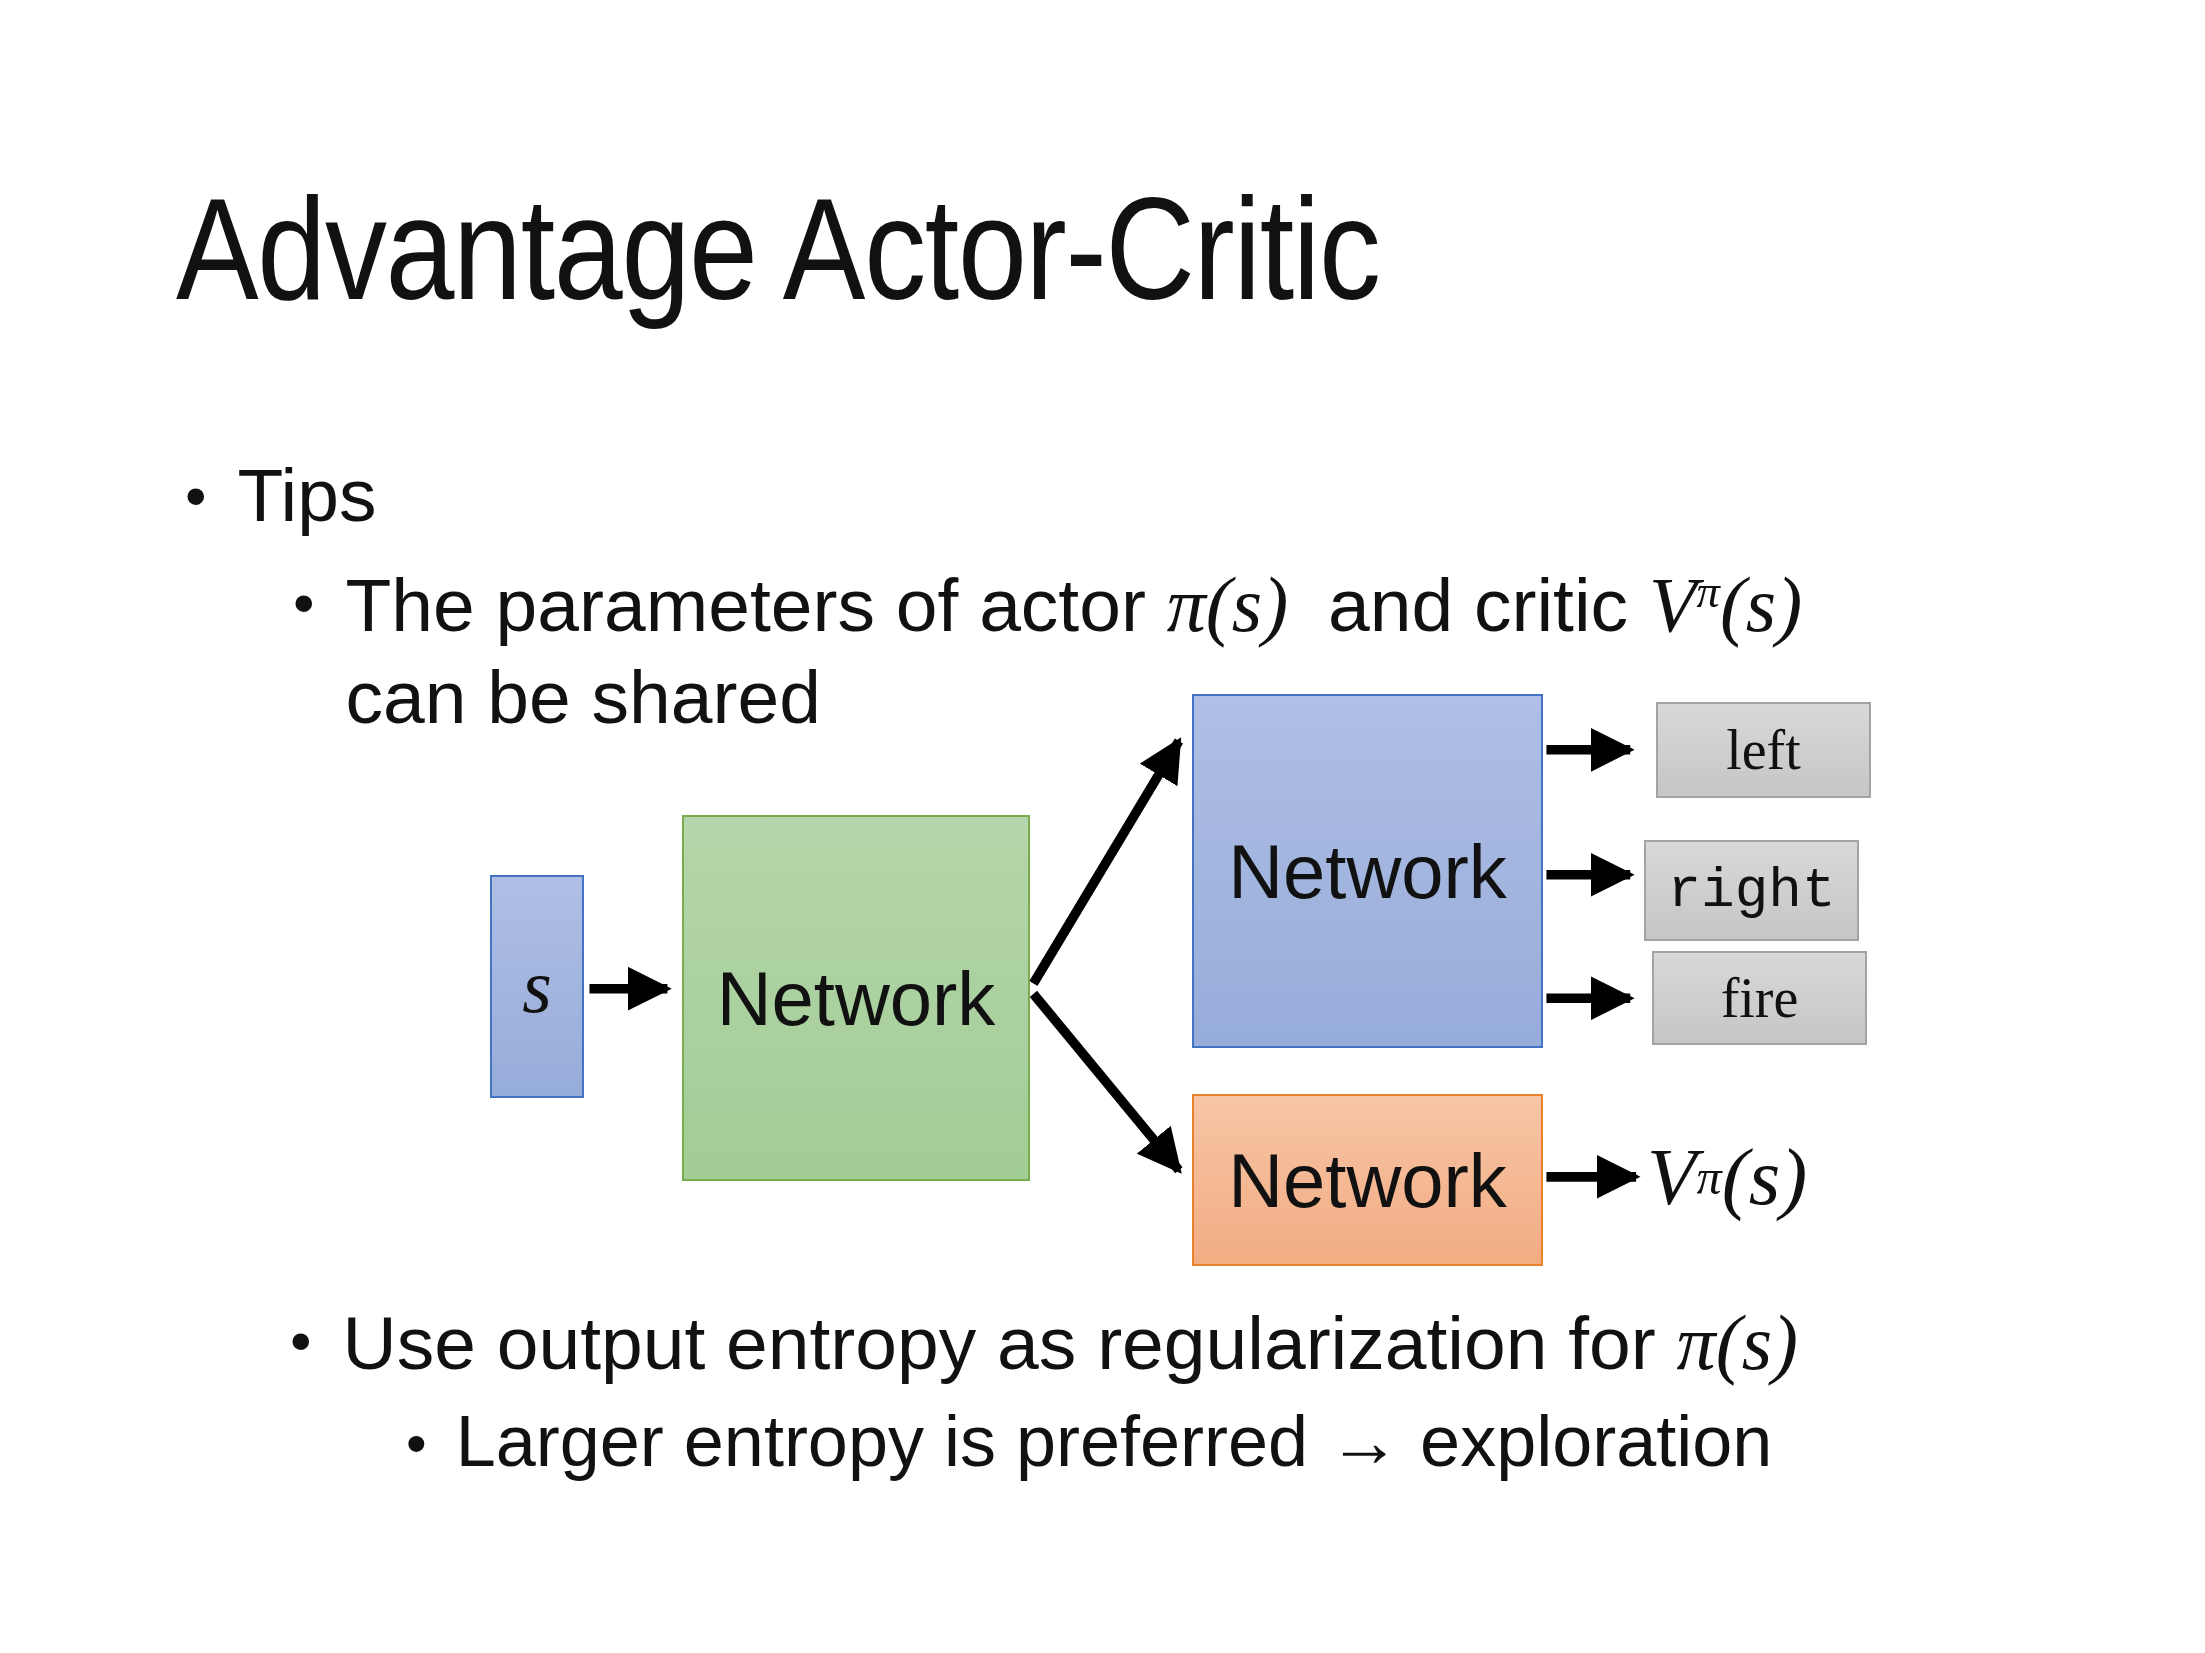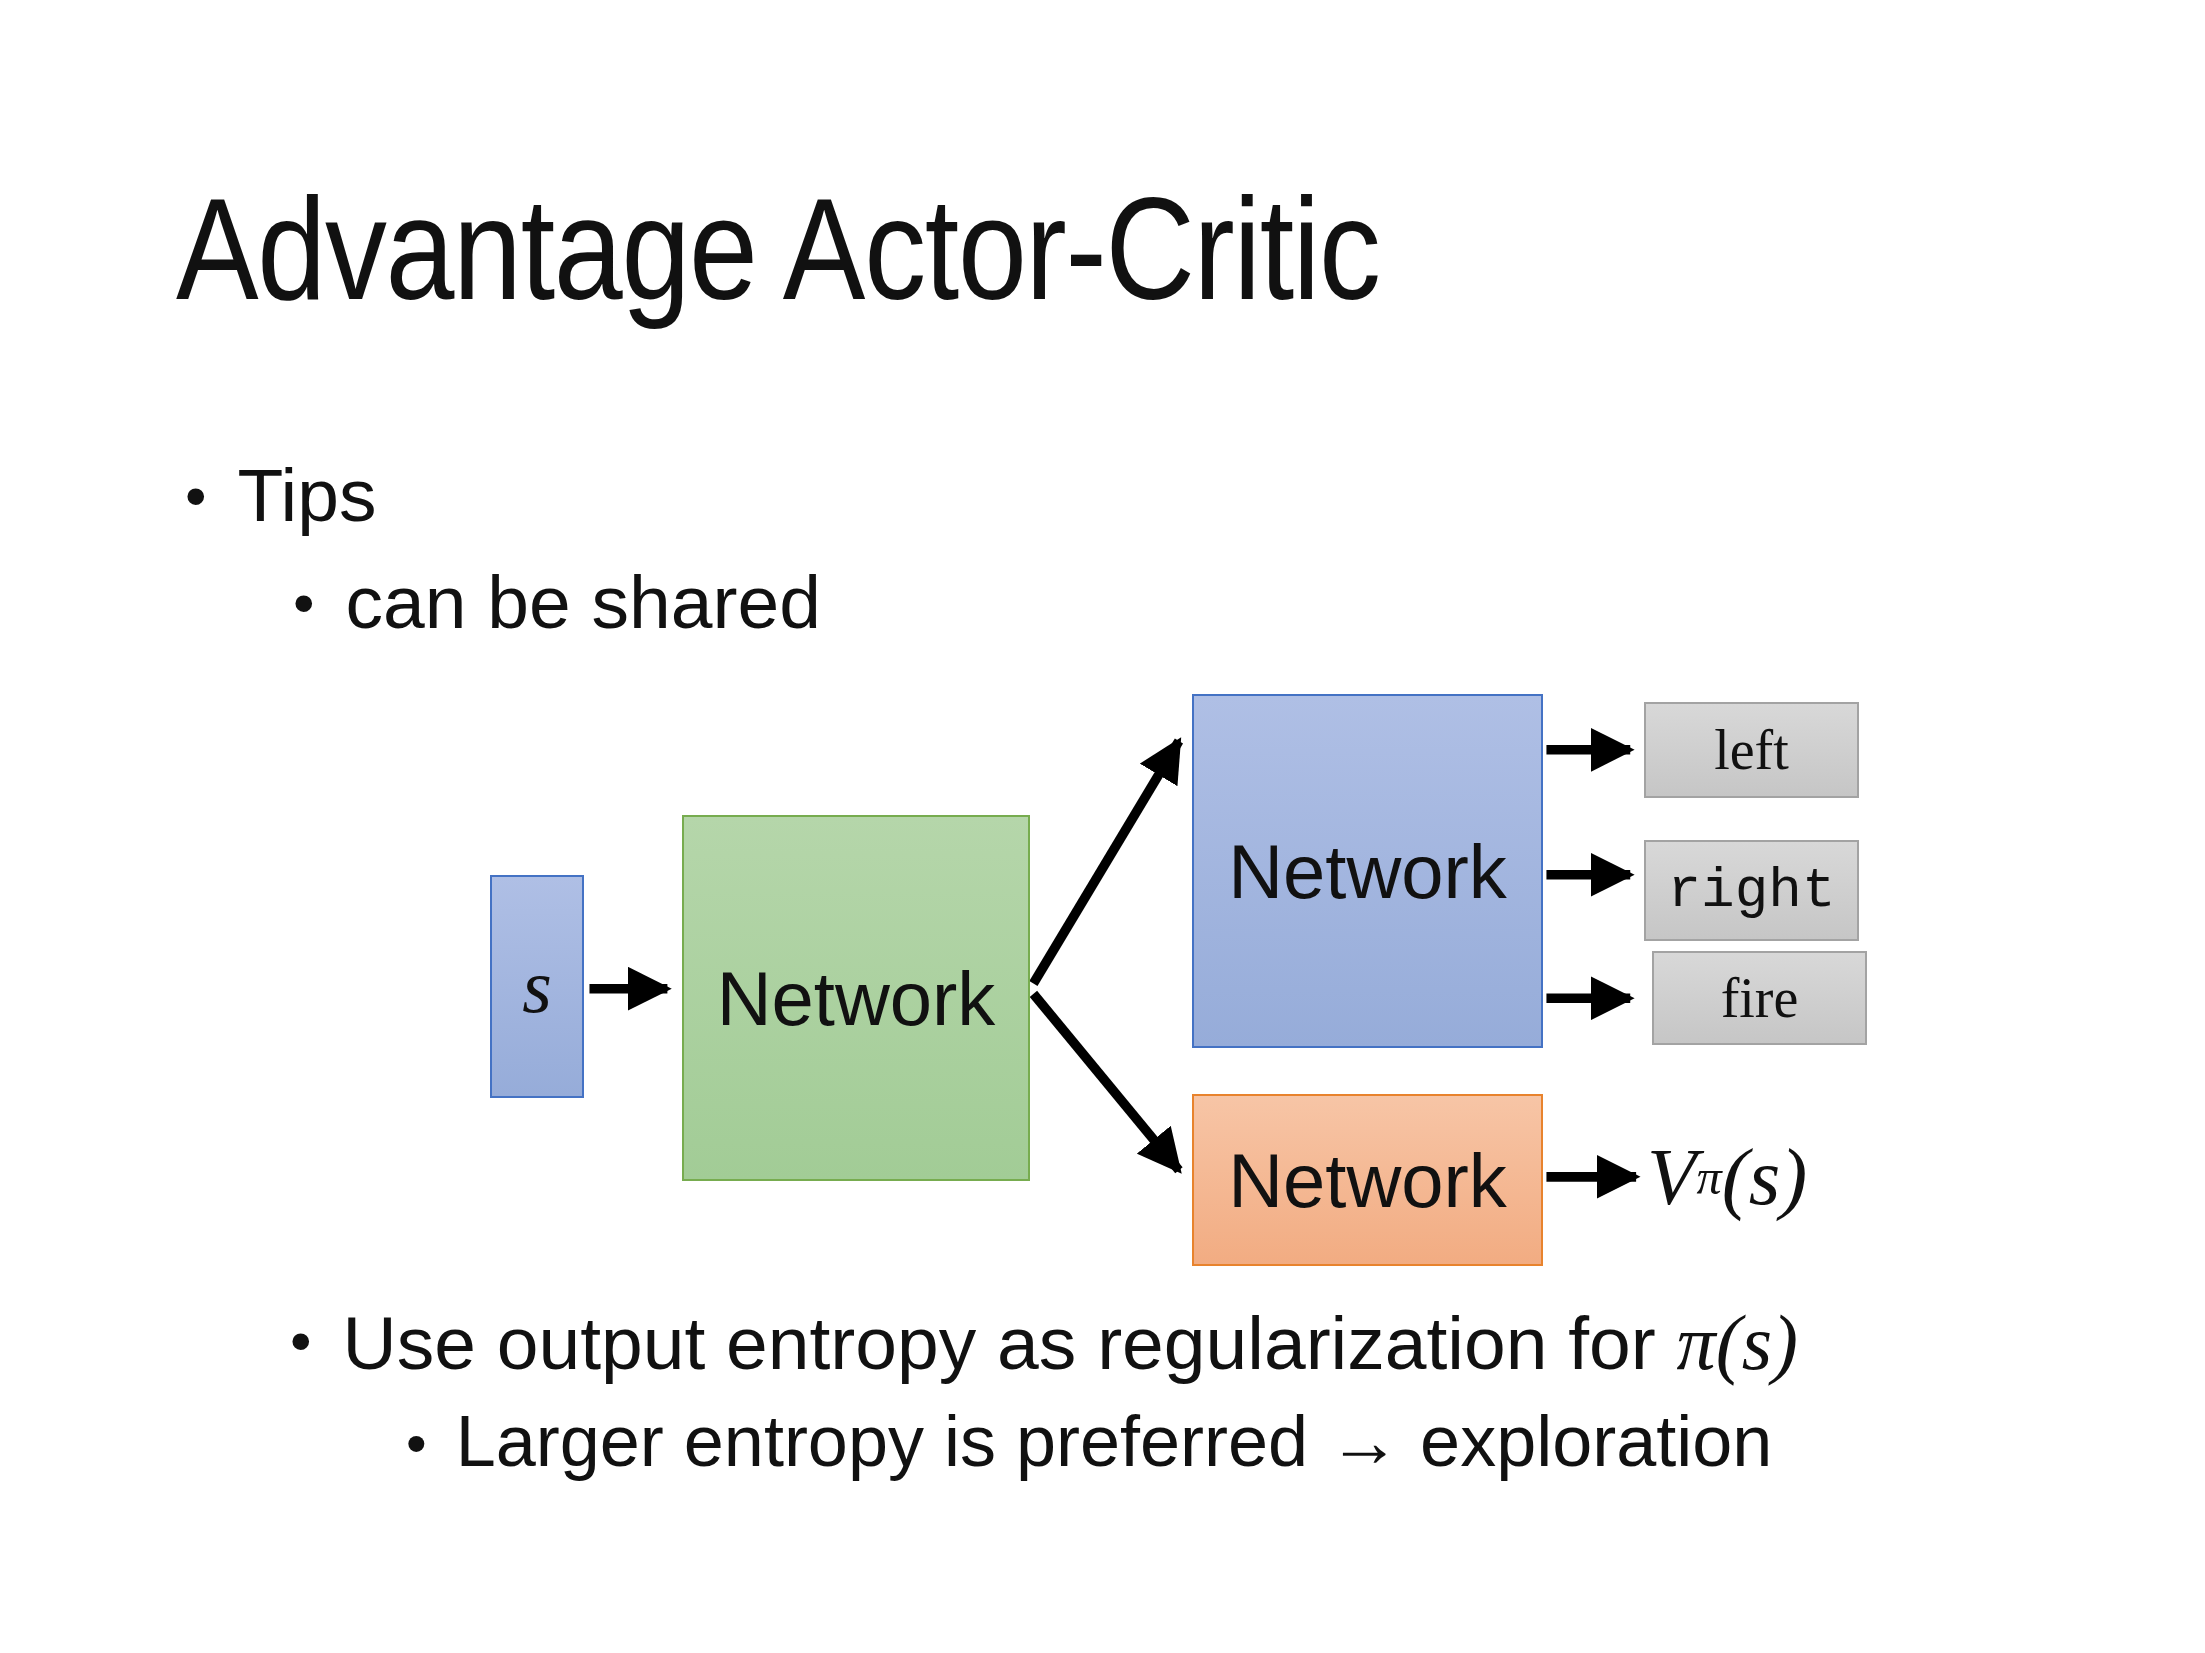--- a/index.html
+++ b/index.html
@@ -68,21 +68,21 @@
     background:linear-gradient(180deg,var(--orange_fill_top),var(--orange_fill_bottom));
     border:2.9px solid var(--orange_border);
     font-size:76px;
   }
   .action-box{
     left:1644px;width:215px;height:96px;
     background:linear-gradient(180deg,var(--gray_fill_top),var(--gray_fill_bottom));
     border:2.2px solid var(--gray_border);
     font-family:"Liberation Serif", serif;font-size:56px;
   }
-  .action-left{top:702px;}
+  .action-left{top:702px;margin-left:12px;}
   .action-right{top:840px;height:101px;font-family:Liberation Mono, monospace;}
   .action-fire{top:951px;height:94px;margin-left:8px;}
   .value-label{
     left:1647px;top:1129px;height:96px;
     display:flex;align-items:center;
     font-family:"Liberation Serif", serif;font-style:italic;
     font-size:81px;white-space:nowrap;
   }
   
   #arrow-layer{left:0;top:0;width:2205px;height:1654px;pointer-events:none;}
@@ -97,20 +97,23 @@
   <div class="abs title">Advantage Actor-Critic</div>
 
   <div class="abs bullet-line b1 tips">
     <span class="bullet-glyph">•</span>
     <span>Tips</span>
   </div>
 
   <div class="abs bullet-line b1 param">
     <span class="bullet-glyph">•</span>
     <span>
+      <span style="display:block;">
+        <span>The parameters of actor </span><span class="math">π(s)</span><span class="gap"> and critic </span><span class="math">V</span><span class="math sup">π</span><span class="math">(s)</span>
+      </span>
       <span style="display:block;">can be shared</span>
     </span>
   </div>
 
   <div class="abs bullet-line b1 entropy">
     <span class="bullet-glyph">•</span>
     <span>
       <span>Use output entropy as regularization for </span><span class="math">π(s)</span>
     </span>
   </div>

